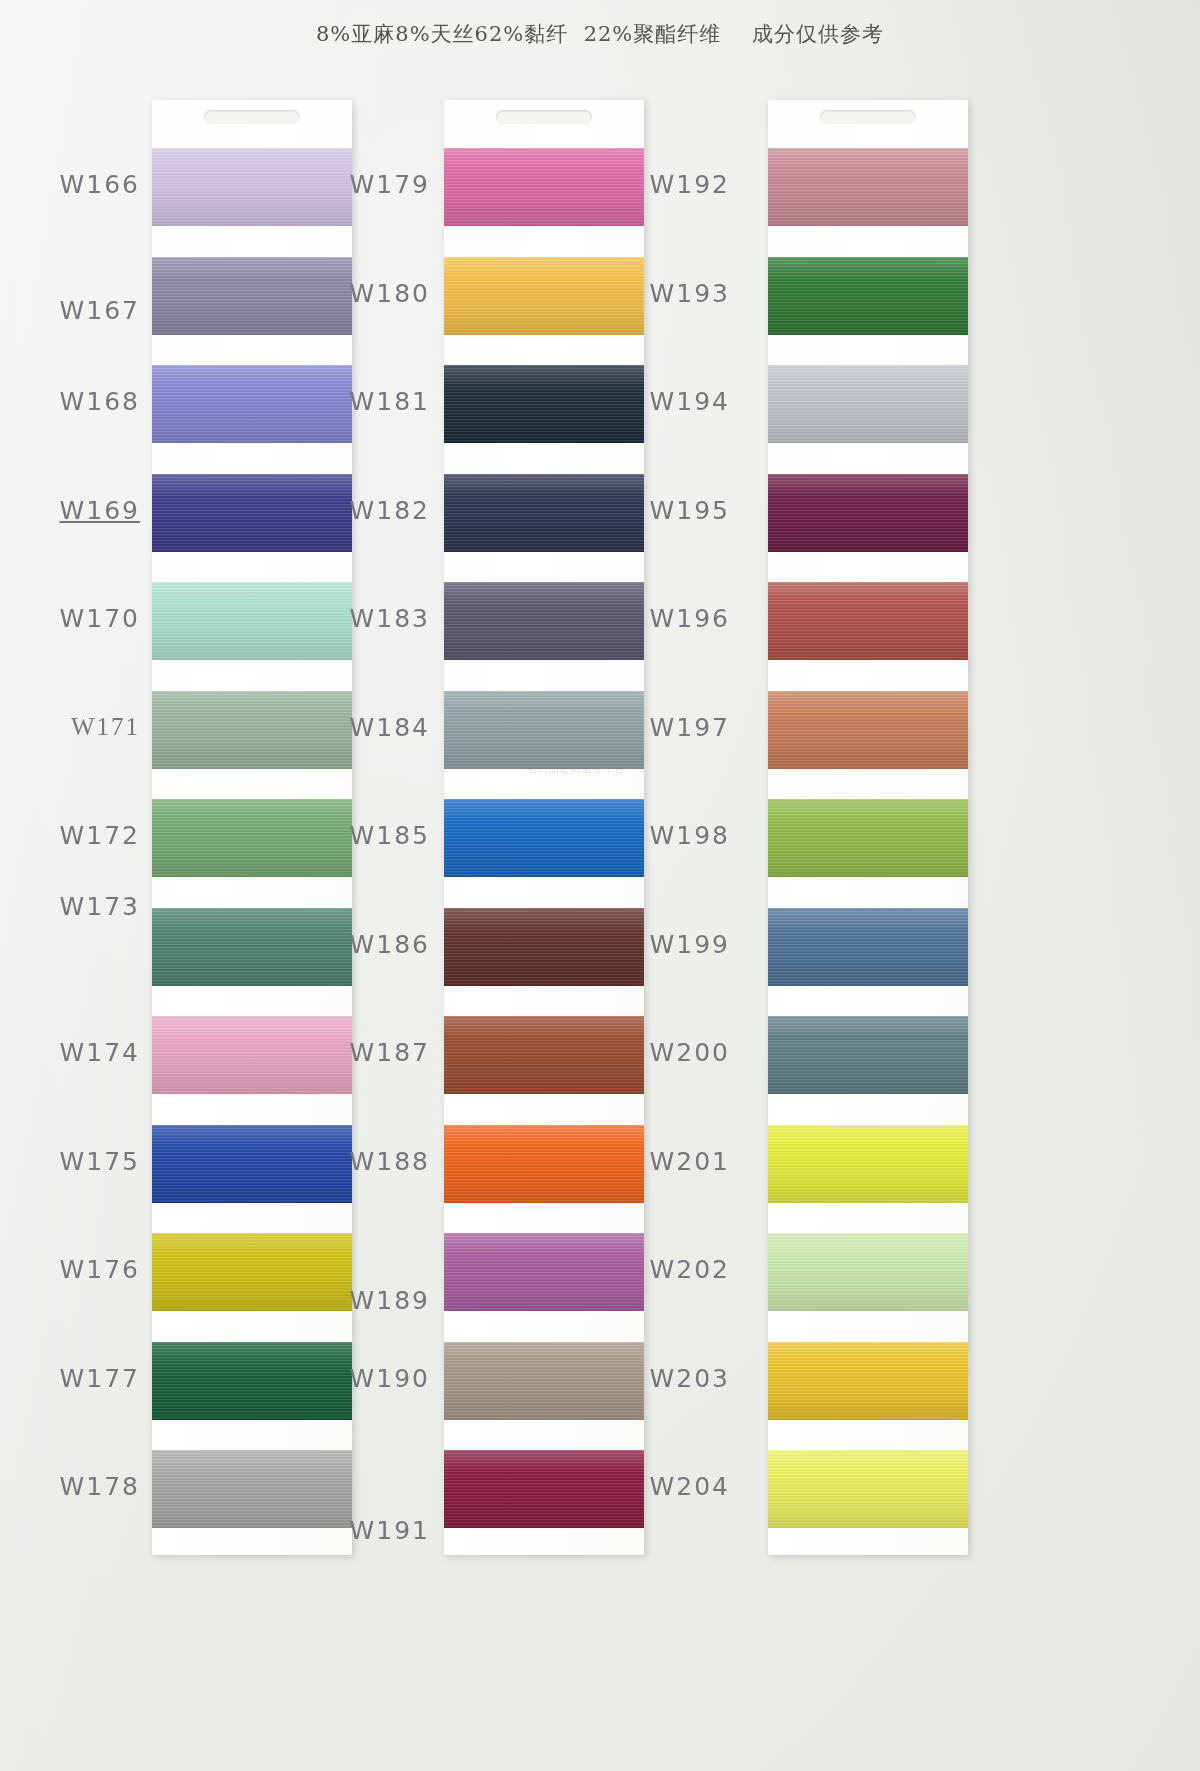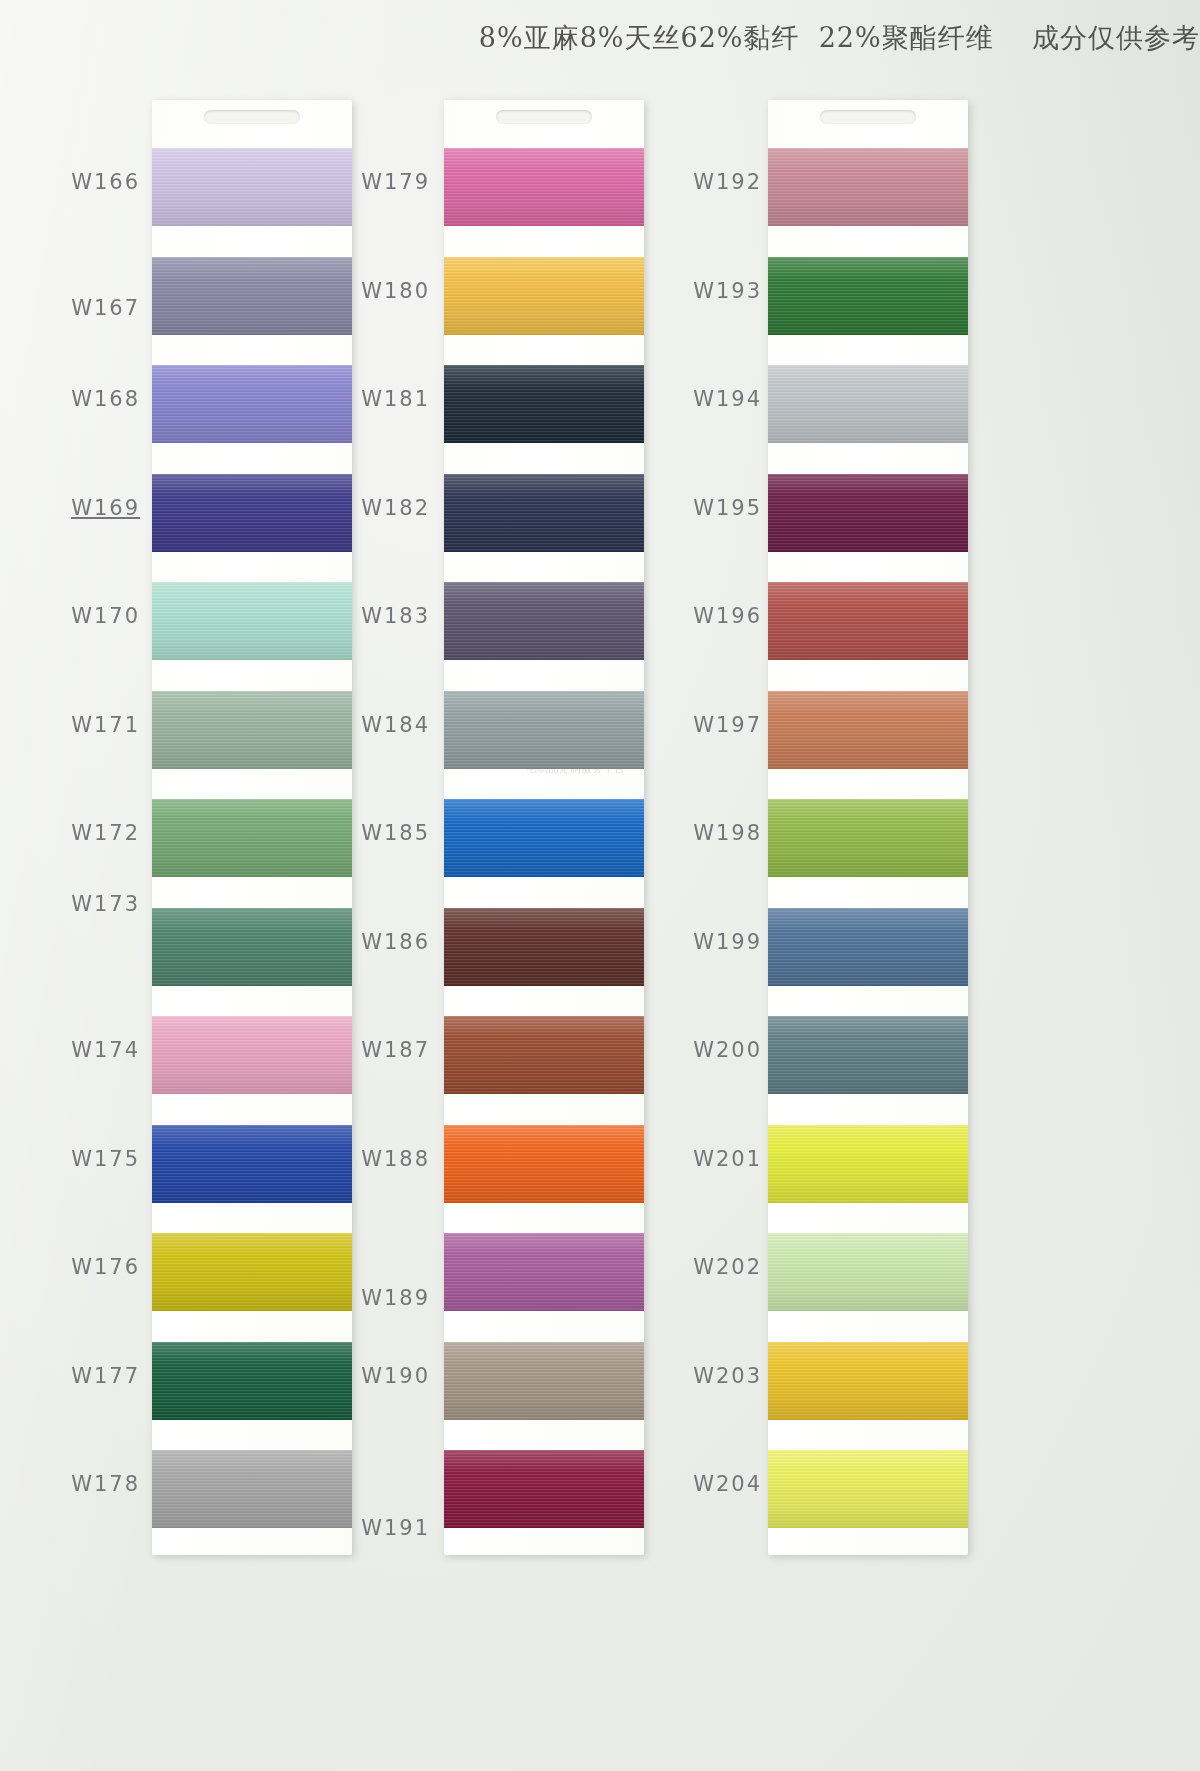--- a/index.html
+++ b/index.html
@@ -41,26 +41,25 @@
   .title {
     font-size: 38px;
     letter-spacing: 3px;
     font-weight: 400;
     font-family: "DejaVu Serif", serif;
     color: #4d4d4b;
     text-shadow: 0 1px 0 rgba(255,255,255,0.7);
   }
   .subtitle {
     margin-top: 8px;
-    font-size: 27px;
+    font-size: 21px;
     letter-spacing: 1px;
     font-family: "DejaVu Serif", serif;
     color: #55554f;
     white-space: pre;
-    text-align: right;
   }
 
   .card {
     position: absolute;
     top: 100px;
     width: 200px;
     height: 1455px;
     background: linear-gradient(95deg,#fdfdfb 0%, #ffffff 38%, #fbfbf8 100%);
     box-shadow: 2px 2px 7px rgba(120,124,118,0.32);
     border-radius: 2px;
@@ -108,30 +107,30 @@
     background: linear-gradient(
       to bottom,
       rgba(255,255,255,0.22) 0%,
       rgba(255,255,255,0.02) 28%,
       rgba(0,0,0,0.06) 72%,
       rgba(0,0,0,0.13) 100%);
   }
 
   .label {
     position: absolute;
-    font-size: 21px;
+    font-size: 25px;
     letter-spacing: 2px;
     color: #76767a;
     font-family: "DejaVu Sans", sans-serif;
     text-align: right;
     width: 130px;
   }
   .lab-col1 { left: 10px; }
   .lab-col2 { left: 300px; }
-  .lab-col3 { left: 632px; }
+  .lab-col3 { left: 600px; }
 
   .watermark {
     position: absolute;
     left: 506px;
     top: 735px;
     width: 140px;
     text-align: center;
     color: rgba(150,150,150,0.30);
     font-size: 20px;
     letter-spacing: 2px;
@@ -169,21 +168,21 @@
     <div class="label lab-col1" style="top: 170px;">W166</div>
     <div class="swatch" style="left: 152px; top: 257px; background: rgb(140, 138, 168);"></div>
     <div class="label lab-col1" style="top: 296px;">W167</div>
     <div class="swatch" style="left: 152px; top: 365px; background: rgb(136, 134, 212);"></div>
     <div class="label lab-col1" style="top: 387px;">W168</div>
     <div class="swatch" style="left: 152px; top: 474px; background: rgb(62, 59, 140);"></div>
     <div class="label lab-col1" style="top: 496px; text-decoration: underline;">W169</div>
     <div class="swatch" style="left: 152px; top: 582px; background: rgb(174, 227, 210);"></div>
     <div class="label lab-col1" style="top: 604px;">W170</div>
     <div class="swatch" style="left: 152px; top: 691px; background: rgb(156, 182, 161);"></div>
-    <div class="label lab-col1" style="top: 713px;">W171</div>
+    <div class="label lab-col1" style="top: 713px; font-family: Liberation Serif, serif;">W171</div>
     <div class="swatch" style="left: 152px; top: 799px; background: rgb(118, 172, 116);"></div>
     <div class="label lab-col1" style="top: 821px;">W172</div>
     <div class="swatch" style="left: 152px; top: 908px; background: rgb(78, 132, 112);"></div>
     <div class="label lab-col1" style="top: 892px;">W173</div>
     <div class="swatch" style="left: 152px; top: 1016px; background: rgb(237, 167, 196);"></div>
     <div class="label lab-col1" style="top: 1038px;">W174</div>
     <div class="swatch" style="left: 152px; top: 1125px; background: rgb(34, 70, 168);"></div>
     <div class="label lab-col1" style="top: 1147px;">W175</div>
     <div class="swatch" style="left: 152px; top: 1233px; background: rgb(210, 196, 19);"></div>
     <div class="label lab-col1" style="top: 1255px;">W176</div>

